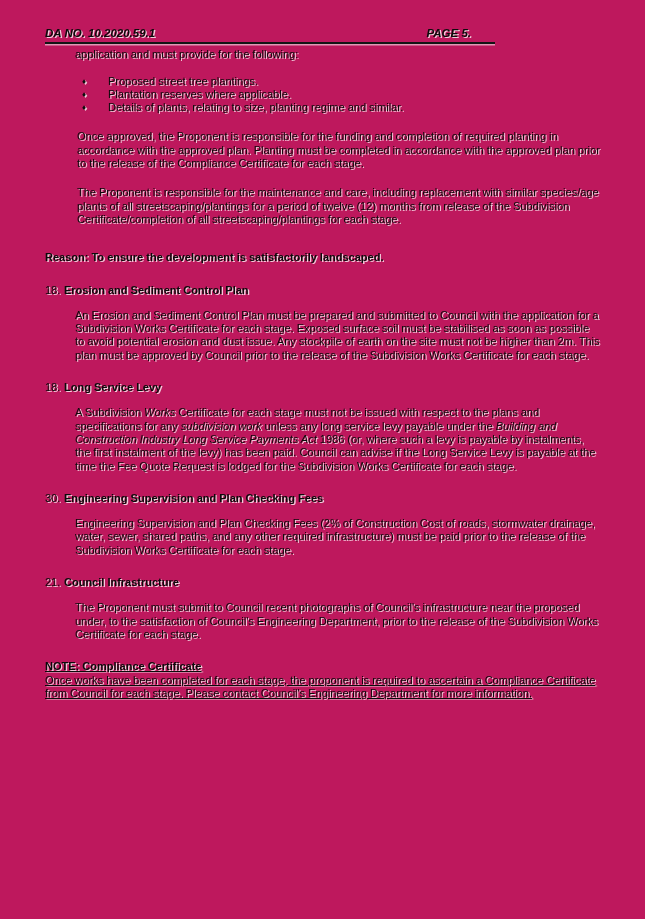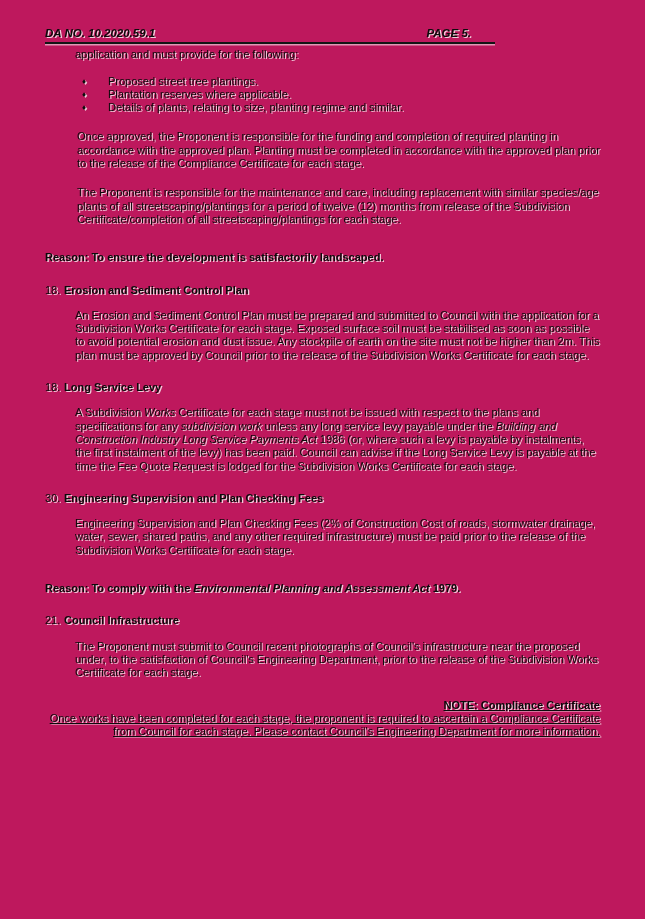--- a/index.html
+++ b/index.html
@@ -53,21 +53,21 @@
     font-weight: bold;
   }
   .section { margin-top: 19px; }
   .sec-head { font-weight: bold; }
   .sec-num {
     display: inline-block;
     width: 19px;
     font-weight: normal;
   }
   .sec-body { margin: 12px 0 0 30px; }
-  .note { margin-top: 19px; text-align: right; }
+  .note { margin-top: 19px; }
   .note-title {
     font-weight: bold;
     text-decoration: underline;
   }
   .note-body {
     margin: 0;
     text-decoration: underline;
   }
   .seg-i { font-style: italic; }
 </style>
@@ -116,21 +116,20 @@
     </div>
     <div class="sec-body"><span>A Subdivision </span><span class="seg-i">Works</span><span> Certificate for each stage must not be issued with respect to the plans and specifications for any </span><span class="seg-i">subdivision work</span><span> unless any long service levy payable under the </span><span class="seg-i">Building and Construction Industry Long Service Payments Act</span><span> 1986 (or, where such a levy is payable by instalments, the first instalment of the levy) has been paid. Council can advise if the Long Service Levy is payable at the time the Fee Quote Request is lodged for the Subdivision Works Certificate for each stage.</span></div>
   </div>
 
   <div class="section">
     <div class="sec-head">
       <span class="sec-num">30.</span><span class="sec-title">Engineering Supervision and Plan Checking Fees</span>
     </div>
     <div class="sec-body"><span>Engineering Supervision and Plan Checking Fees (2% of Construction Cost of roads, stormwater drainage, water, sewer, shared paths, and any other required infrastructure) must be paid prior to the release of the Subdivision Works Certificate for each stage.</span></div>
   </div>
-  <p class="reason"><span>Reason: To comply with the </span><span class="seg-i">Environmental Planning and Assessment Act</span><span> 1979.</span></p>
 
   <div class="section">
     <div class="sec-head">
       <span class="sec-num">21.</span><span class="sec-title">Council Infrastructure</span>
     </div>
     <div class="sec-body"><span>The Proponent must submit to Council recent photographs of Council's infrastructure near the proposed under, to the satisfaction of Council's Engineering Department, prior to the release of the Subdivision Works Certificate for each stage.</span></div>
   </div>
 
   <div class="note">
     <div class="note-title">NOTE: Compliance Certificate</div>

